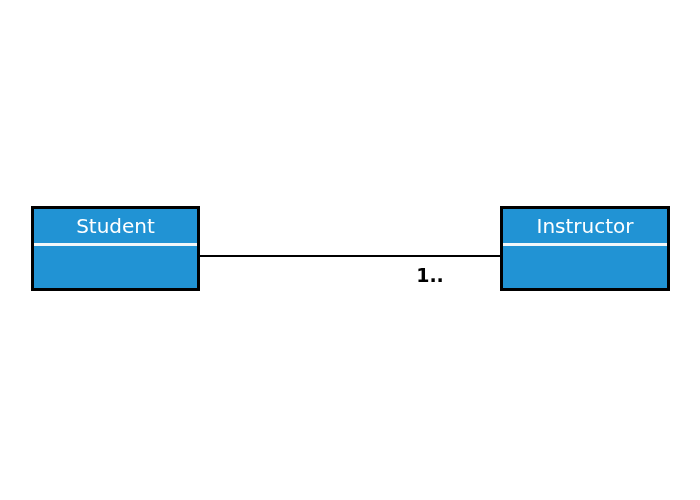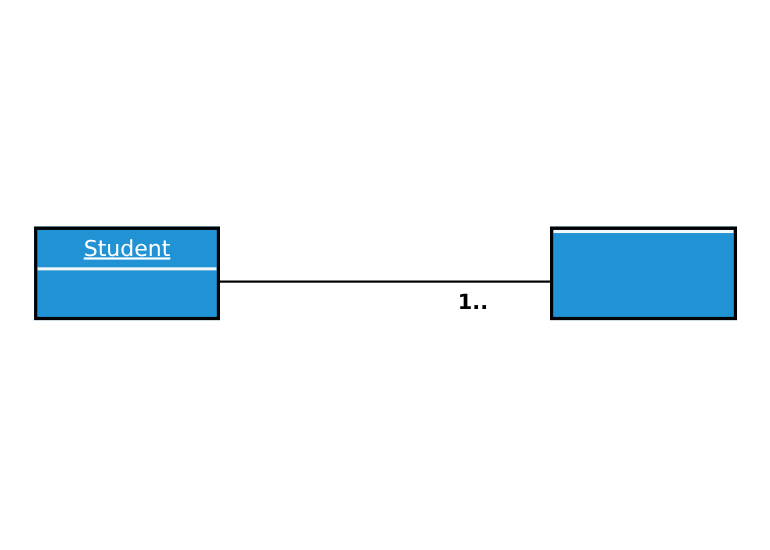--- a/index.html
+++ b/index.html
@@ -74,21 +74,20 @@
     justify-content: center;
     background: #2193d4;
   }
   .class-name {
     font-family: "DejaVu Sans", "Liberation Sans", sans-serif;
     font-size: 20px;
     font-weight: normal;
     color: #ffffff;
     line-height: 20px;
     white-space: nowrap;
-    text-decoration: underline;
   }
   .compartment-divider {
     height: 3px;
     background: #f2f7fa;
     flex: 0 0 auto;
   }
   .class-attributes-compartment {
     flex: 1 1 auto;
     background: #2193d4;
   }
@@ -104,17 +103,20 @@
 
   <div class="class-box student">
     <div class="class-name-compartment">
       <span class="class-name">Student</span>
     </div>
     <div class="compartment-divider"></div>
     <div class="class-attributes-compartment"></div>
   </div>
 
   <div class="class-box instructor">
+    <div class="class-name-compartment">
+      <span class="class-name">Instructor</span>
+    </div>
     <div class="compartment-divider"></div>
     <div class="class-attributes-compartment"></div>
   </div>
 
 </div>
 
 </body></html>

